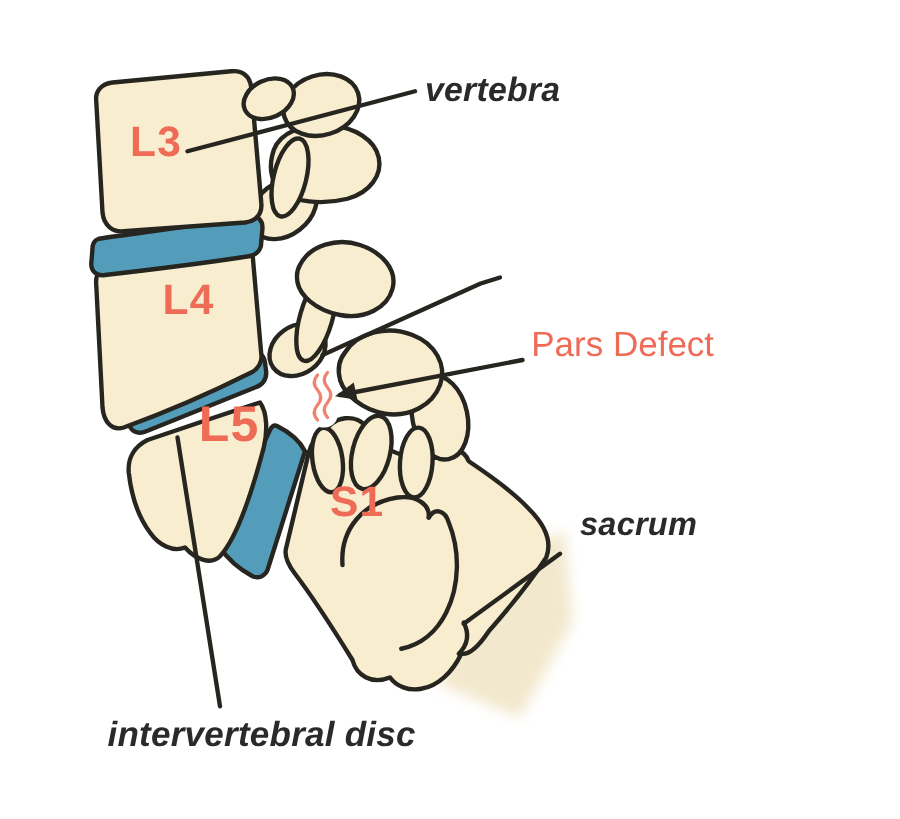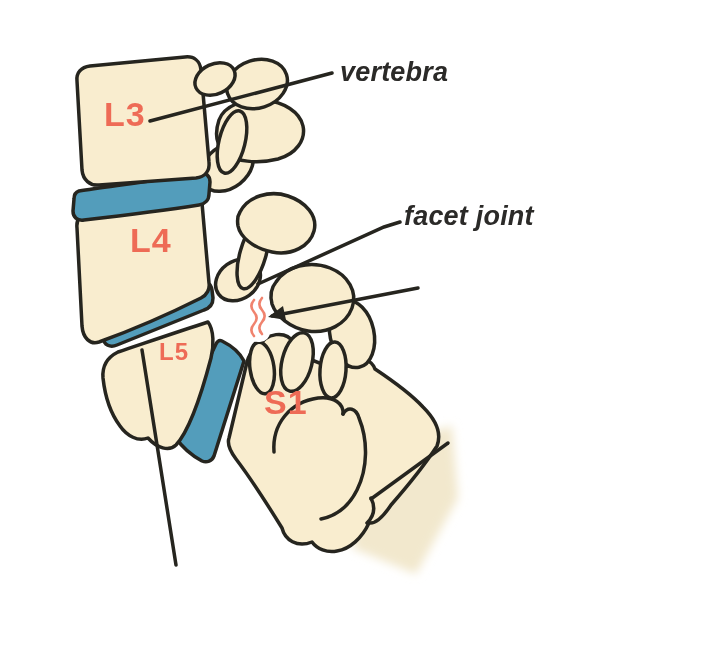--- a/index.html
+++ b/index.html
@@ -148,22 +148,24 @@
     <line class="pointer" x1="150" y1="121" x2="332" y2="73"></line>
     <polyline class="pointer" points="258,284 384,227 400,222"></polyline>
     <line class="pointer" x1="272" y1="316" x2="418" y2="288"></line>
     <polygon points="268,317 283,306 286,320" fill="var(--outline)"></polygon>
     <line class="pointer" x1="371" y1="499" x2="448" y2="443"></line>
     <line class="pointer" x1="142" y1="350" x2="176" y2="565"></line>
   </svg>
 
   <div class="lbl" style="left:340px; top:57px;">vertebra</div>
 
-  <div class="lbl" style="left:404px; top:201px;">facet joint</div>
 
+  <div class="accentlbl" style="left:425px; top:260px;">Pars Defect</div>
 
+  <div class="lbl" style="left:464px; top:404px; font-size:26px;">sacrum</div>
 
+  <div class="lbl" style="left:86px; top:572px; font-size:28px;">intervertebral disc</div>
 
   <div class="vlabel" style="left:85px; top:95px;margin-left:19px;">L3</div>
   <div class="vlabel" style="left:130px; top:221px;">L4</div>
-  <div class="vlabel" style="left:159px; top:338px; font-size:24px;">L5</div>
+  <div class="vlabel" style="left:159px; top:318px; font-size:40px;">L5</div>
   <div class="vlabel" style="left:264px; top:383px;">S1</div>
 </div>
 
 </body></html>

